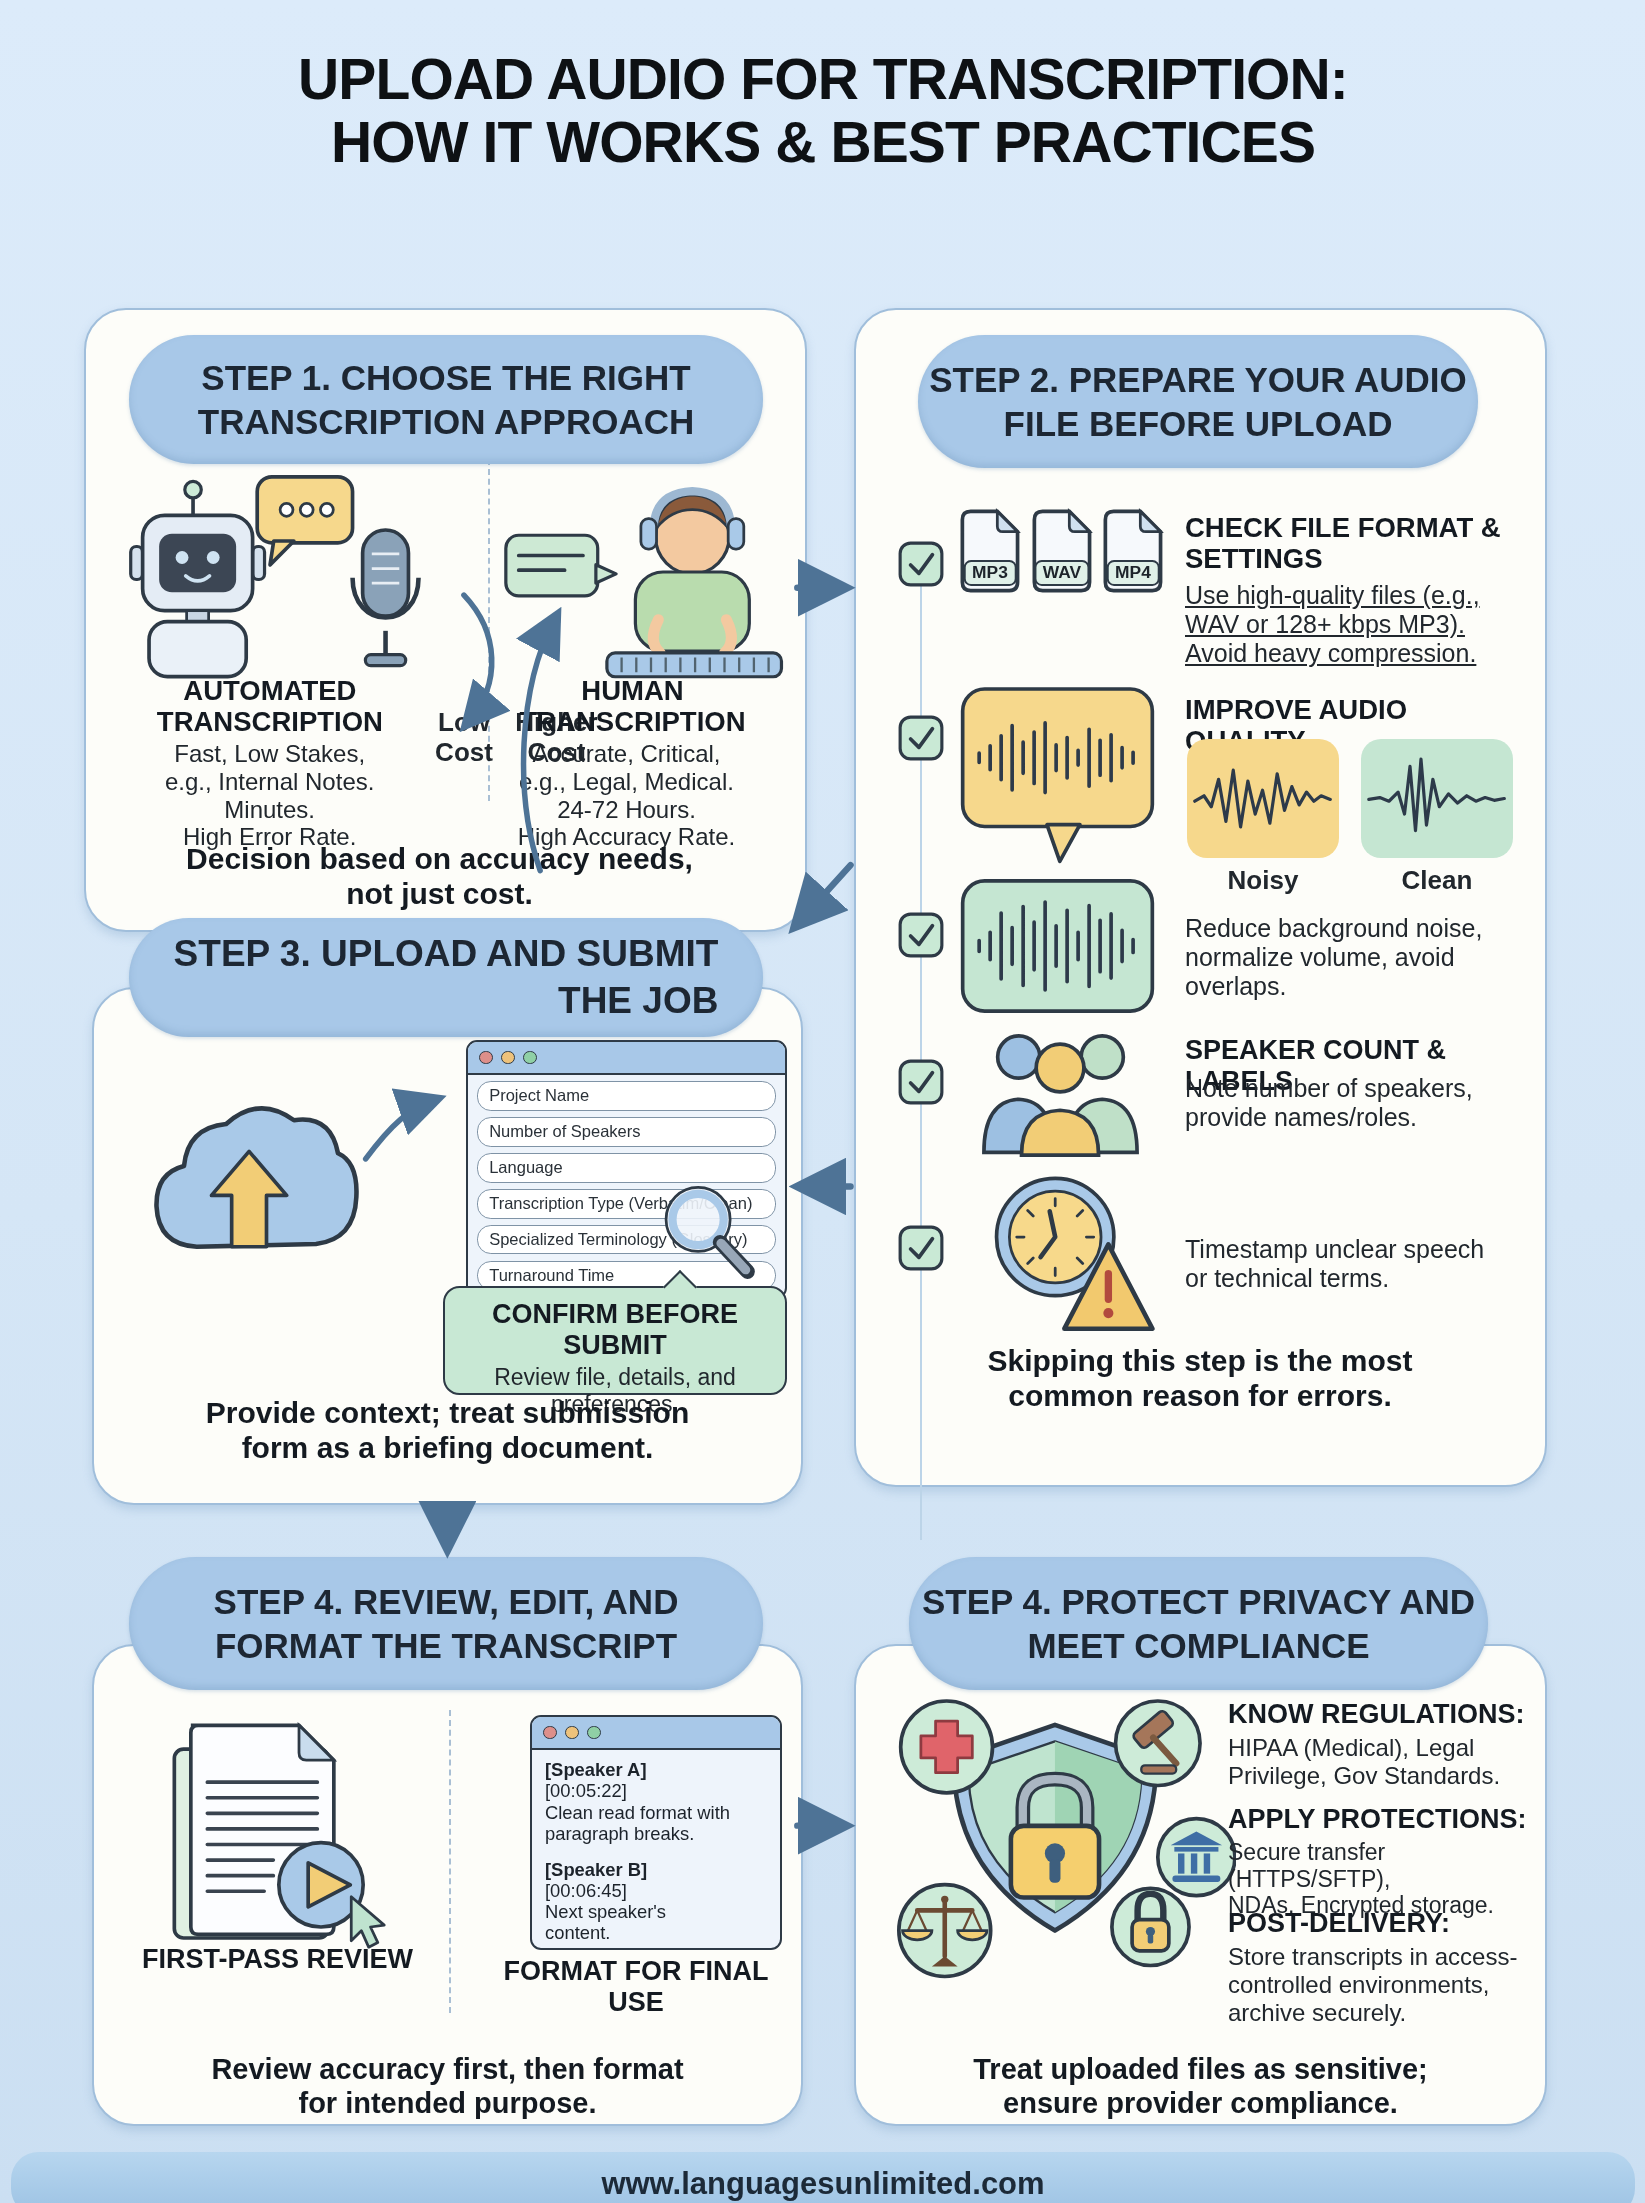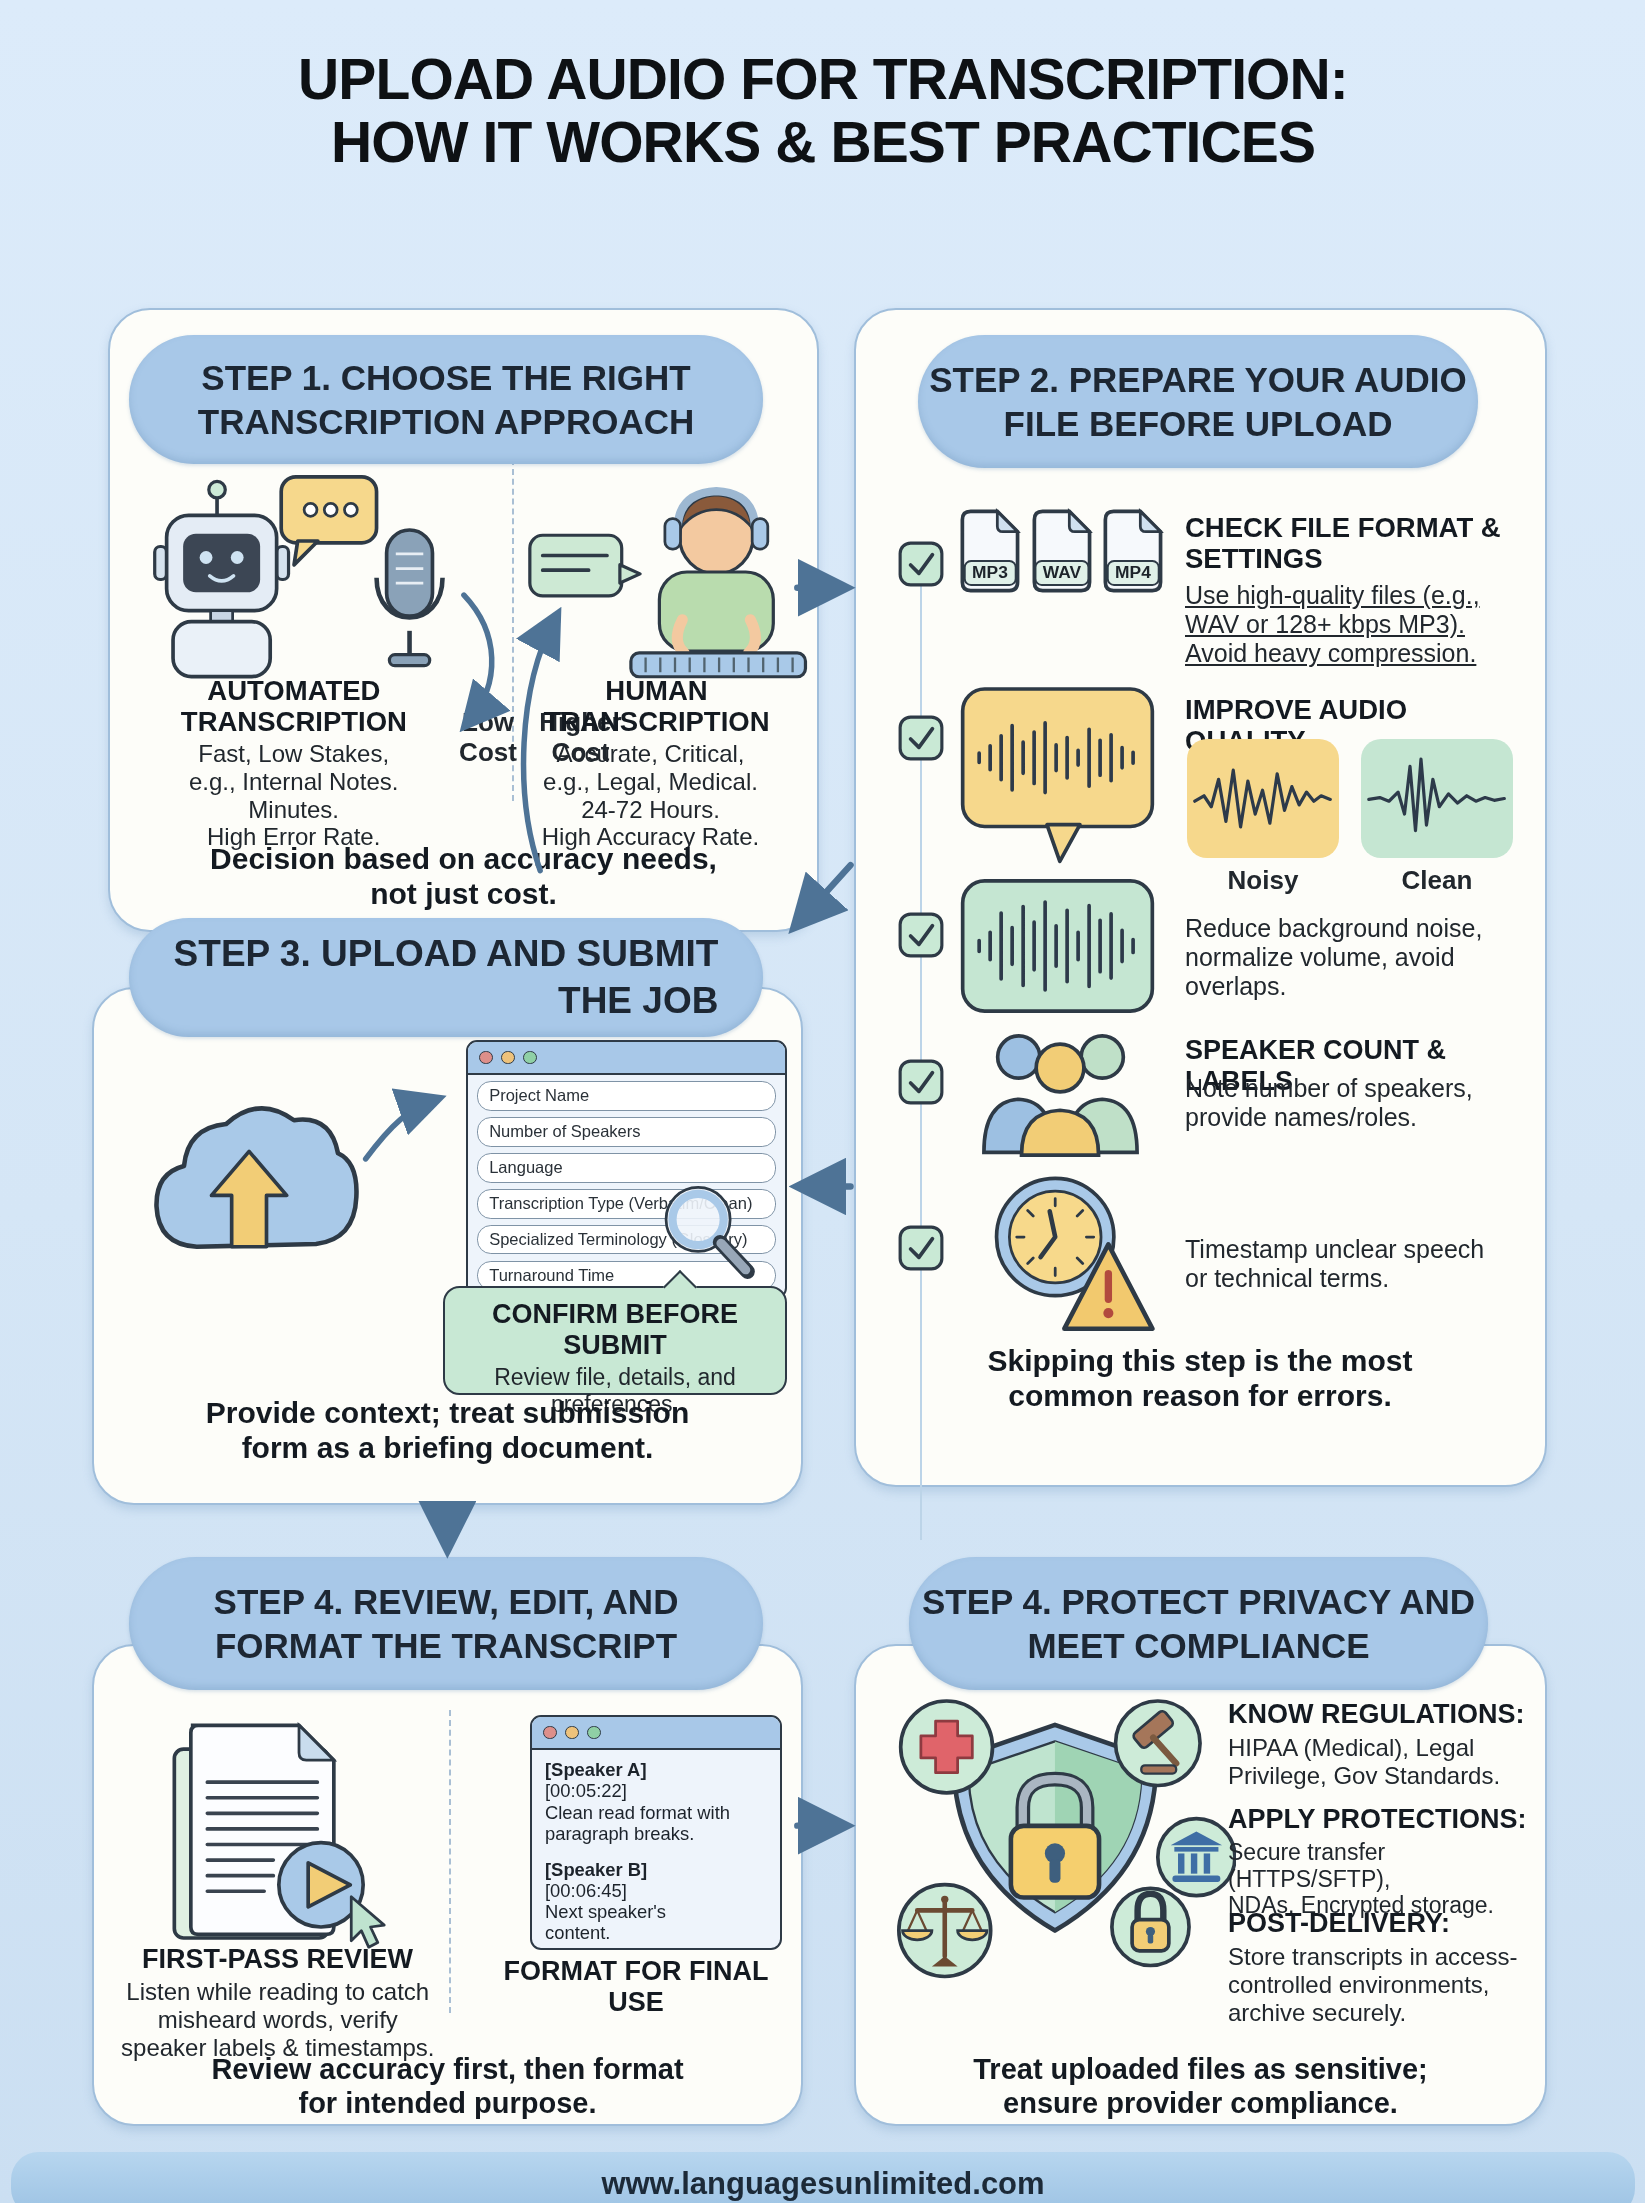--- a/index.html
+++ b/index.html
@@ -40,21 +40,21 @@
   svg{display:block;}
 </style>
 </head>
 <body>
 
 <div id="canvas">
 
   <div class="pagetitle pre">UPLOAD AUDIO FOR TRANSCRIPTION:
 HOW IT WORKS &amp; BEST PRACTICES</div>
 
-  <div class="panel" style="left:108px;top:308px;width:707px;height:620px;">
+  <div class="panel" style="left:84px;top:308px;width:707px;height:620px;padding-left:12px;">
     <div class="divider" style="left:402px;top:149px;height:342px;"></div>
 
     <svg class="abs" style="left:26px;top:165px;" width="317" height="209" viewBox="0 0 345 228">
       <circle cx="88" cy="16" r="9" fill="#cdebd8" stroke="#2e3a46" stroke-width="3.5"></circle>
       <path d="M88 25 V44" stroke="#2e3a46" stroke-width="4"></path>
       <rect x="20" y="78" width="13" height="36" rx="6" fill="#d5e2ee" stroke="#2e3a46" stroke-width="3.5"></rect>
       <rect x="153" y="78" width="13" height="36" rx="6" fill="#d5e2ee" stroke="#2e3a46" stroke-width="3.5"></rect>
       <rect x="33" y="44" width="120" height="104" rx="24" fill="#e4ecf5" stroke="#2e3a46" stroke-width="4"></rect>
       <rect x="51" y="64" width="84" height="64" rx="14" fill="#3c4654"></rect>
       <circle cx="76" cy="90" r="7" fill="#cfe3f2"></circle>
@@ -264,23 +264,20 @@
     <svg class="abs" style="left:69px;top:72px;" width="239" height="231" viewBox="0 0 260 252">
       <rect x="12" y="34" width="168" height="206" rx="10" fill="#dff0e2" stroke="#2e3a46" stroke-width="4"></rect>
       <path d="M30 8 H148 L186 46 V228 Q186 236 178 236 H38 Q30 236 30 228 V16 Q30 8 38 8 Z" fill="#fcfdff" stroke="#2e3a46" stroke-width="4"></path>
       <path d="M148 8 L186 46 H156 Q148 46 148 38 Z" fill="#c9dced" stroke="#2e3a46" stroke-width="3"></path>
       <path d="M48 70 H168 M48 87 H168 M48 104 H168 M48 121 H168 M48 138 H168 M48 155 H120 M48 172 H120 M48 189 H110" stroke="#39434f" stroke-width="4" stroke-linecap="round"></path>
       <circle cx="172" cy="182" r="46" fill="#a9c9e8" stroke="#2e3a46" stroke-width="4"></circle>
       <polygon points="158,158 204,182 158,206" fill="#f2cd76" stroke="#2e3a46" stroke-width="4" stroke-linejoin="round"></polygon>
       <path d="M205 195 L205 243 L216 232 L224 250 L234 245 L226 228 L241 226 Z" fill="#bfe3cf" stroke="#2e3a46" stroke-width="3" stroke-linejoin="round"></path>
     </svg>
     <div class="h center" style="left:27.5px;top:298px;width:312px;font-size:27px;">FIRST-PASS REVIEW</div>
-    <div class="b pre center" style="left:13.8px;top:332px;width:340px;font-size:24px;">Listen while reading to catch
-misheard words, verify
-speaker labels &amp; timestamps.</div>
 
     <div class="window" style="left:436px;top:69px;width:248px;height:231px;">
       <div class="titlebar">
         <div class="dot" style="background:#dd8f8a;"></div>
         <div class="dot" style="background:#eec27b;"></div>
         <div class="dot" style="background:#8fd0a5;"></div>
       </div>
       <div style="padding:9.2px 13px;font-size:18.4px;line-height:1.15;color:#1c232b;">
         <div style="font-weight:800;">[Speaker A]</div>
         <div>[00:05:22]</div>

